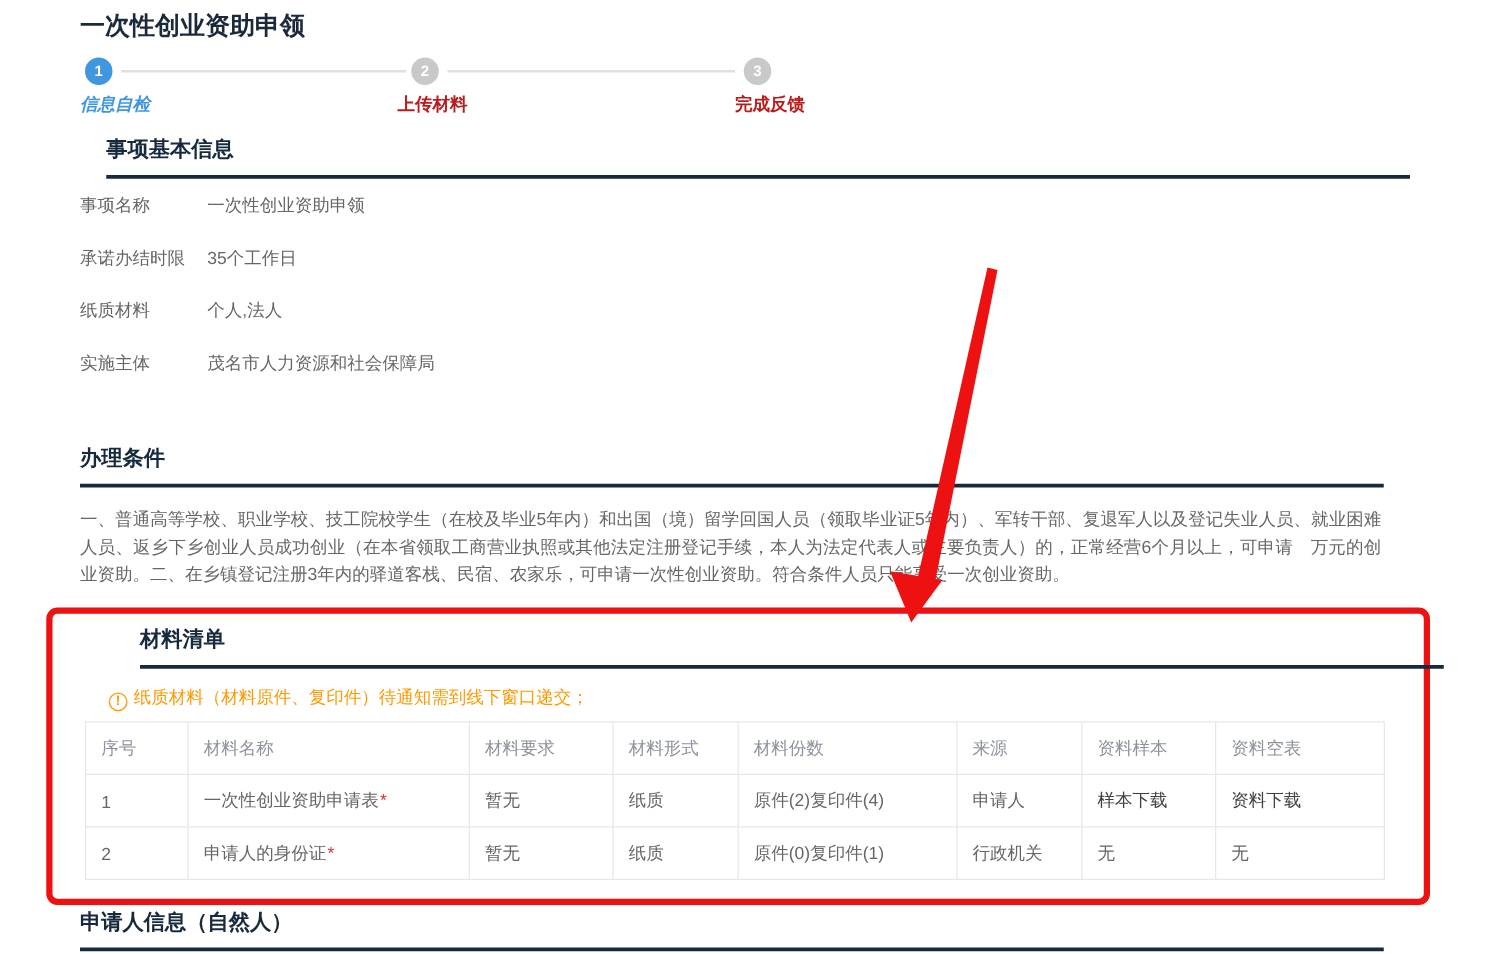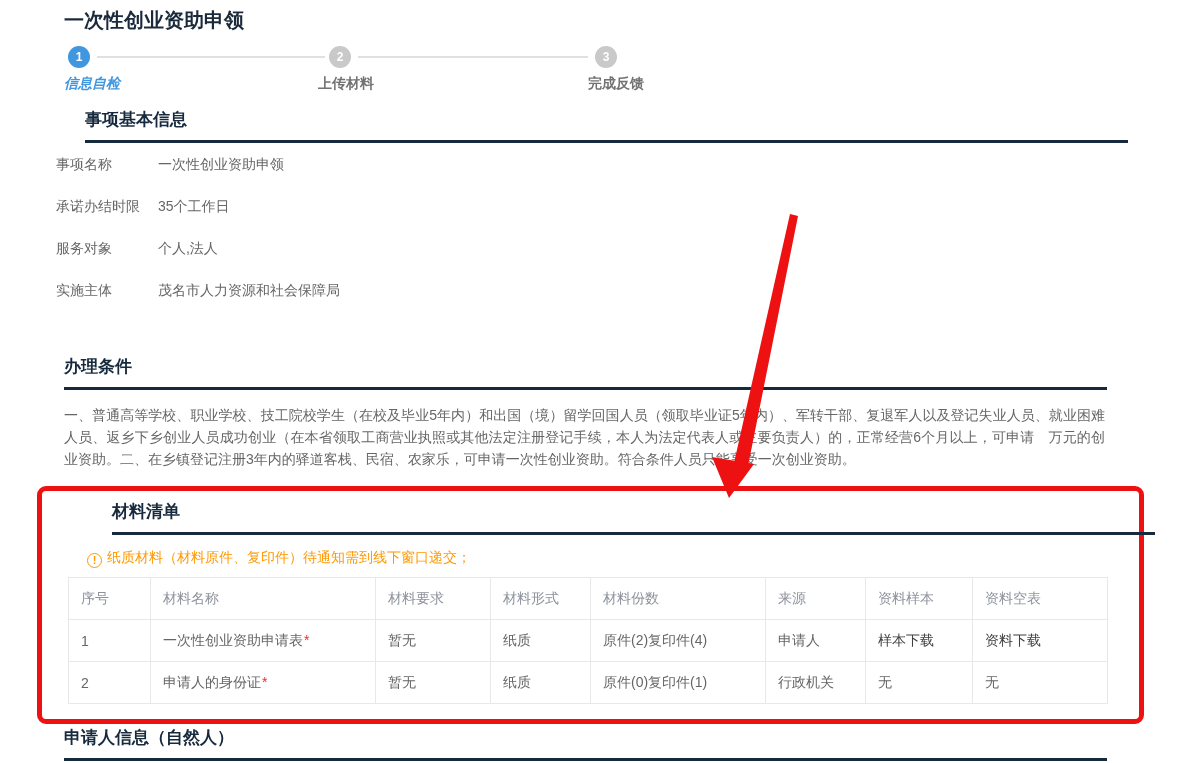--- a/index.html
+++ b/index.html
@@ -9,27 +9,27 @@
 
   .page-title { position:absolute; left:64px; top:7px; font-size:20px; font-weight:bold; color:#1b2a3b; }
 
   
   .steps { position:absolute; left:64px; top:44px; width:1043px; height:52px; }
   .step-circle { position:absolute; top:2px; width:22px; height:22px; border-radius:50%;
                  color:#fff; font-size:12px; font-weight:bold; text-align:center; line-height:22px; }
   .step-circle.active { background:#4197df; }
   .step-circle.inactive { background:#c9c9c9; }
   .step-line { position:absolute; top:12px; height:2px; background:#e0e0e0; }
-  .step-label { position:absolute; top:31px; font-size:14px; font-weight:bold; color:#737373; }
+  .step-label { position:absolute; top:31px; font-size:14px; font-weight:bold; color:#b91c1c; }
   .step-label.active { color:#4197df; }
 
   .section-heading { position:absolute; left:64px; width:1043px; font-size:17px; font-weight:bold;
                      color:#16293d; padding-bottom:9px; border-bottom:3px solid #16293d; }
 
-  .info-list { position:absolute; left:56px; top:156px; width:800px; }
+  .info-list { position:absolute; left:64px; top:156px; width:800px; }
   .info-row { height:42px; font-size:14px; }
   .info-label { display:inline-block; width:98px; color:#666; }
   .info-value { color:#666; }
 
   .conditions-text { position:absolute; left:64px; top:404px; width:1041px; font-size:14px;
                      line-height:22px; color:#666; text-align:justify; }
 
   .highlight-box { position:absolute; left:37px; top:486px; width:1107px; height:238px;
                    border:5px solid #ee1111; border-radius:9px; pointer-events:none; }
 
@@ -73,21 +73,21 @@
   <div class="info-list">
     <div class="info-row">
       <span class="info-label">事项名称</span>
       <span class="info-value">一次性创业资助申领</span>
     </div>
     <div class="info-row">
       <span class="info-label">承诺办结时限</span>
       <span class="info-value">35个工作日</span>
     </div>
     <div class="info-row">
-      <span class="info-label">服务对象</span>
+      <span class="info-label">纸质材料</span>
       <span class="info-value">个人,法人</span>
     </div>
     <div class="info-row">
       <span class="info-label">实施主体</span>
       <span class="info-value">茂名市人力资源和社会保障局</span>
     </div>
   </div>
 
   <h2 class="section-heading" style="top:355px;">办理条件</h2>
 

